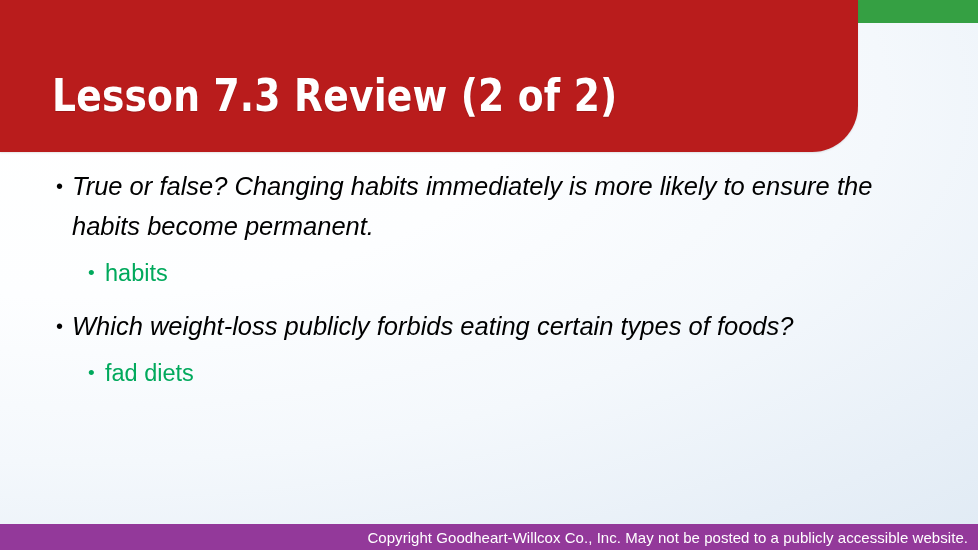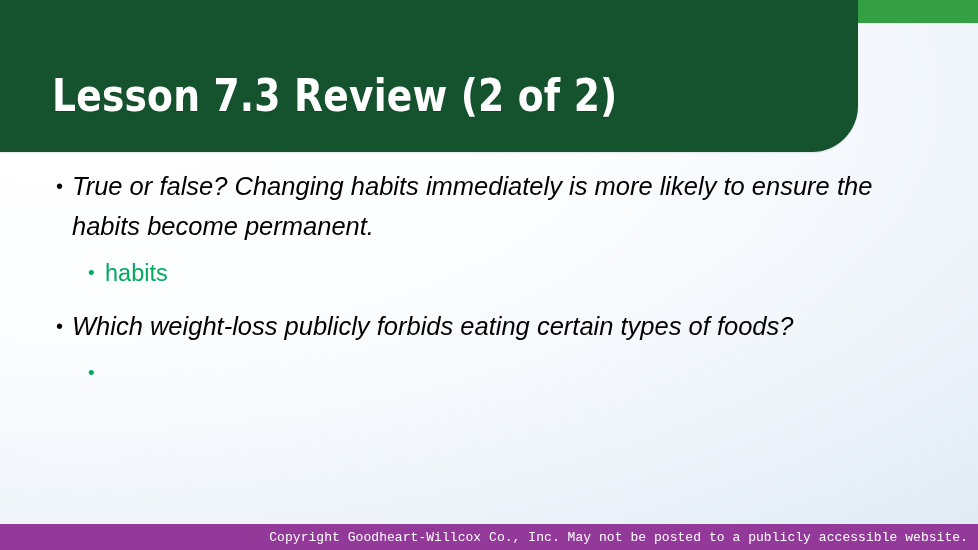--- a/index.html
+++ b/index.html
@@ -44,21 +44,21 @@
     background: #35a043;
   }
 
   
   .title-banner {
     position: absolute;
     top: 0;
     left: 0;
     width: 858px;
     height: 152px;
-    background: #14532d;
+    background: #b91c1c;
     border-bottom-right-radius: 46px;
     box-shadow: 0 1px 2px rgba(0,0,0,0.10);
   }
 
   .title-text {
     position: absolute;
     left: 52px;
     top: 72px;
     color: #ffffff;
     font-family: "DejaVu Sans Condensed", "Liberation Sans Narrow", "Liberation Sans", sans-serif;
@@ -139,24 +139,24 @@
     height: 26px;
     background: #93399a;
   }
 
   .footer-text {
     position: absolute;
     right: 10px;
     top: 50%;
     transform: translateY(-50%);
     color: #ffffff;
-    font-size: 13px;
+    font-size: 15px;
     letter-spacing: 0.05px;
     white-space: nowrap;
-    font-family: Liberation Mono, monospace;
+    font-family: Liberation Sans, sans-serif;
   }
 </style>
 </head>
 <body>
 
 <div id="slide">
 
   <div class="bg-gradient"></div>
 
   <div class="green-bar"></div>
@@ -183,20 +183,21 @@
 
     <div class="bullet-l1">
       <span class="dot">•</span>
       <span class="txt">Which weight-loss publicly forbids eating certain types of foods?</span>
     </div>
 
     <div class="gap-sm"></div>
 
     <div class="bullet-l2">
       <span class="dot">•</span>
+      <span class="txt">fad diets</span>
     </div>
 
   </div>
 
   <div class="footer-bar">
     <div class="footer-text">Copyright Goodheart-Willcox Co., Inc.  May not be posted to a publicly accessible website.</div>
   </div>
 
 </div>
 

